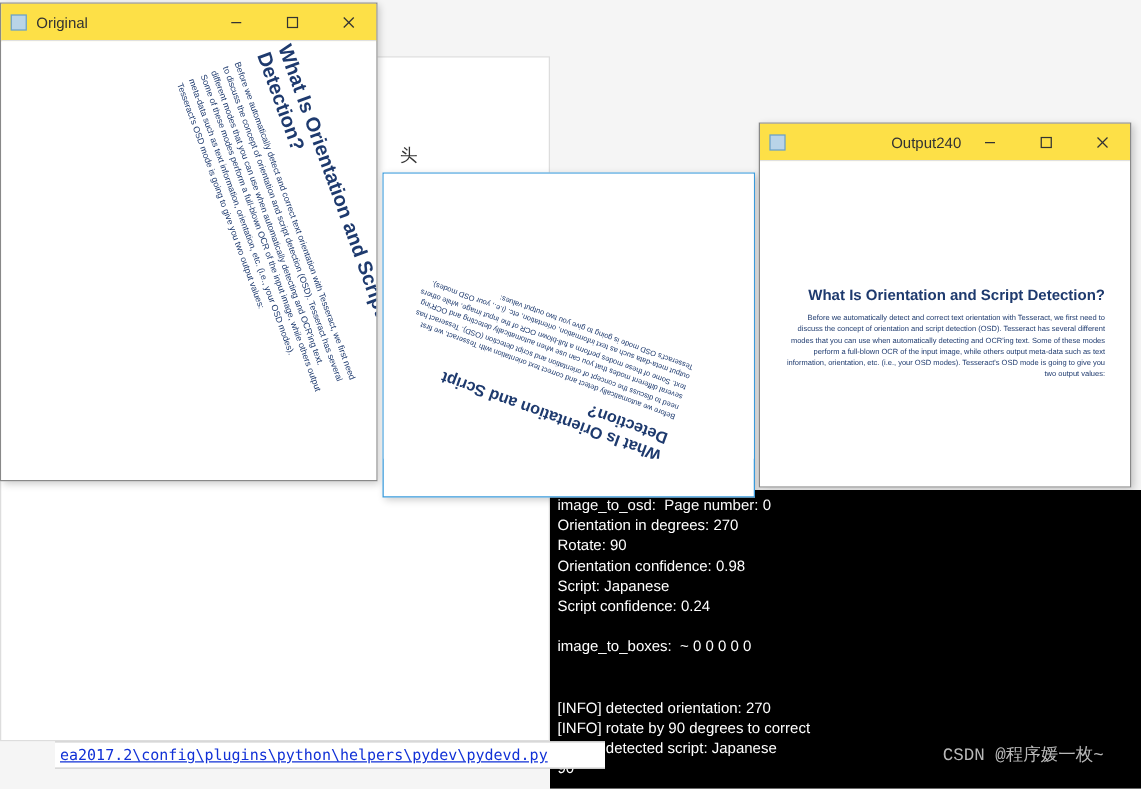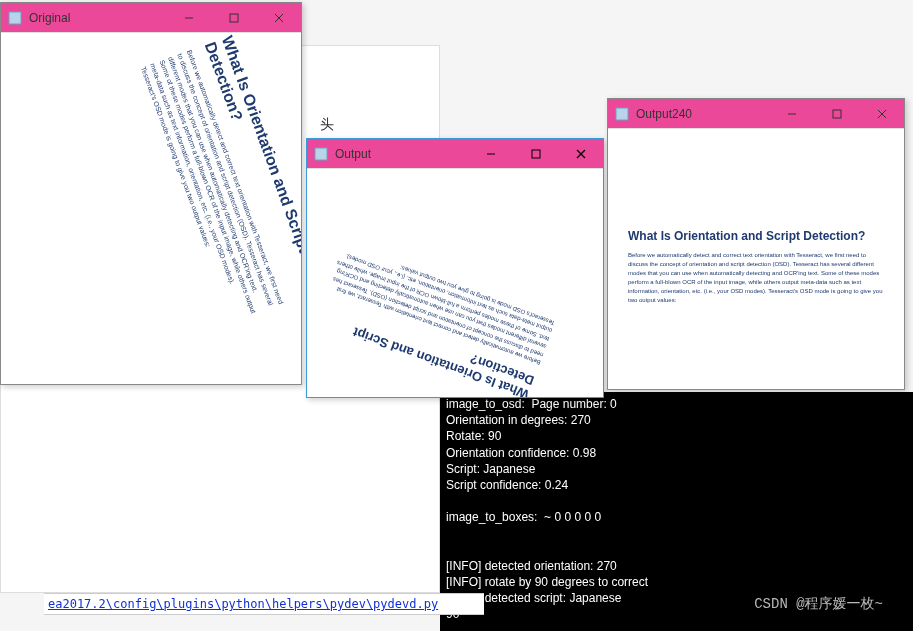--- a/index.html
+++ b/index.html
@@ -14,21 +14,21 @@
     .window {
       position: absolute;
       background: #fff;
       border: 1px solid #888;
       box-shadow: 2px 2px 6px rgba(0,0,0,0.2);
     }
     .titlebar {
       height: 30px;
       display: flex;
       align-items: center;
-      background: #ec4899;
+      background: #fde047;
       border-bottom: 1px solid #e0e0e0;
       font-size: 12px;
     }
     .titlebar .icon {
       width: 16px; height: 16px;
       margin: 0 6px;
       display: inline-flex;
       align-items: center;
       justify-content: center;
     }
@@ -186,53 +186,29 @@
   </div>
   <div class="content">
     <div class="rotated-block" style="left:0px; top:30px; transform: rotate(70deg); transform-origin: 150px 150px;">
       <div class="heading">What Is Orientation and Script Detection?</div>
       <div class="body">Before we automatically detect and correct text orientation with Tesseract, we first need to discuss the concept of orientation and script detection (OSD). Tesseract has several different modes that you can use when automatically detecting and OCR'ing text. Some of these modes perform a full-blown OCR of the input image, while others output meta-data such as text information, orientation, etc. (i.e., your OSD modes). Tesseract's OSD mode is going to give you two output values:</div>
     </div>
   </div>
 </div>
 
 <div class="window active-border" style="left:306px; top:138px; width:298px; height:260px;">
-  <div class="titlebar">
-    <span class="icon">
-      <svg viewBox="0 0 16 16">
-          <rect x="2" y="2" width="12" height="12" fill="#b9d4e8" stroke="#6aa0c8"></rect>
-        </svg>
-    </span>
-    <span class="title">Output</span>
-    <div class="winbtn">
-        <svg viewBox="0 0 10 10">
-          <line x1="1" y1="5" x2="9" y2="5" stroke="#000" stroke-width="1"></line>
-        </svg>
-      </div>
-    <div class="winbtn">
-        <svg viewBox="0 0 10 10">
-          <rect x="1" y="1" width="8" height="8" fill="none" stroke="#000" stroke-width="1"></rect>
-        </svg>
-      </div>
-    <div class="winbtn">
-        <svg viewBox="0 0 10 10">
-          <line x1="1" y1="1" x2="9" y2="9" stroke="#000" stroke-width="1.3"></line>
-          <line x1="9" y1="1" x2="1" y2="9" stroke="#000" stroke-width="1.3"></line>
-        </svg>
-      </div>
-  </div>
   <div class="content">
     <div class="rotated-block" style="width:250px; left:20px; top:-10px; transform: rotate(-160deg); transform-origin: 125px 110px;">
       <div class="heading" style="font-size:13px;">What Is Orientation and Script Detection?</div>
       <div class="body" style="font-size:6px;">Before we automatically detect and correct text orientation with Tesseract, we first need to discuss the concept of orientation and script detection (OSD). Tesseract has several different modes that you can use when automatically detecting and OCR'ing text. Some of these modes perform a full-blown OCR of the input image, while others output meta-data such as text information, orientation, etc. (i.e., your OSD modes). Tesseract's OSD mode is going to give you two output values:</div>
     </div>
   </div>
 </div>
 
-<div class="window" style="left:607px; top:98px; width:298px; height:292px;">
+<div class="window" style="left:607px; top:98px; width:298px; height:292px;text-align:right;">
   <div class="titlebar">
     <span class="icon">
       <svg viewBox="0 0 16 16">
           <rect x="2" y="2" width="12" height="12" fill="#b9d4e8" stroke="#6aa0c8"></rect>
         </svg>
     </span>
     <span class="title">Output240</span>
     <div class="winbtn">
         <svg viewBox="0 0 10 10">
           <line x1="1" y1="5" x2="9" y2="5" stroke="#333" stroke-width="1"></line>

